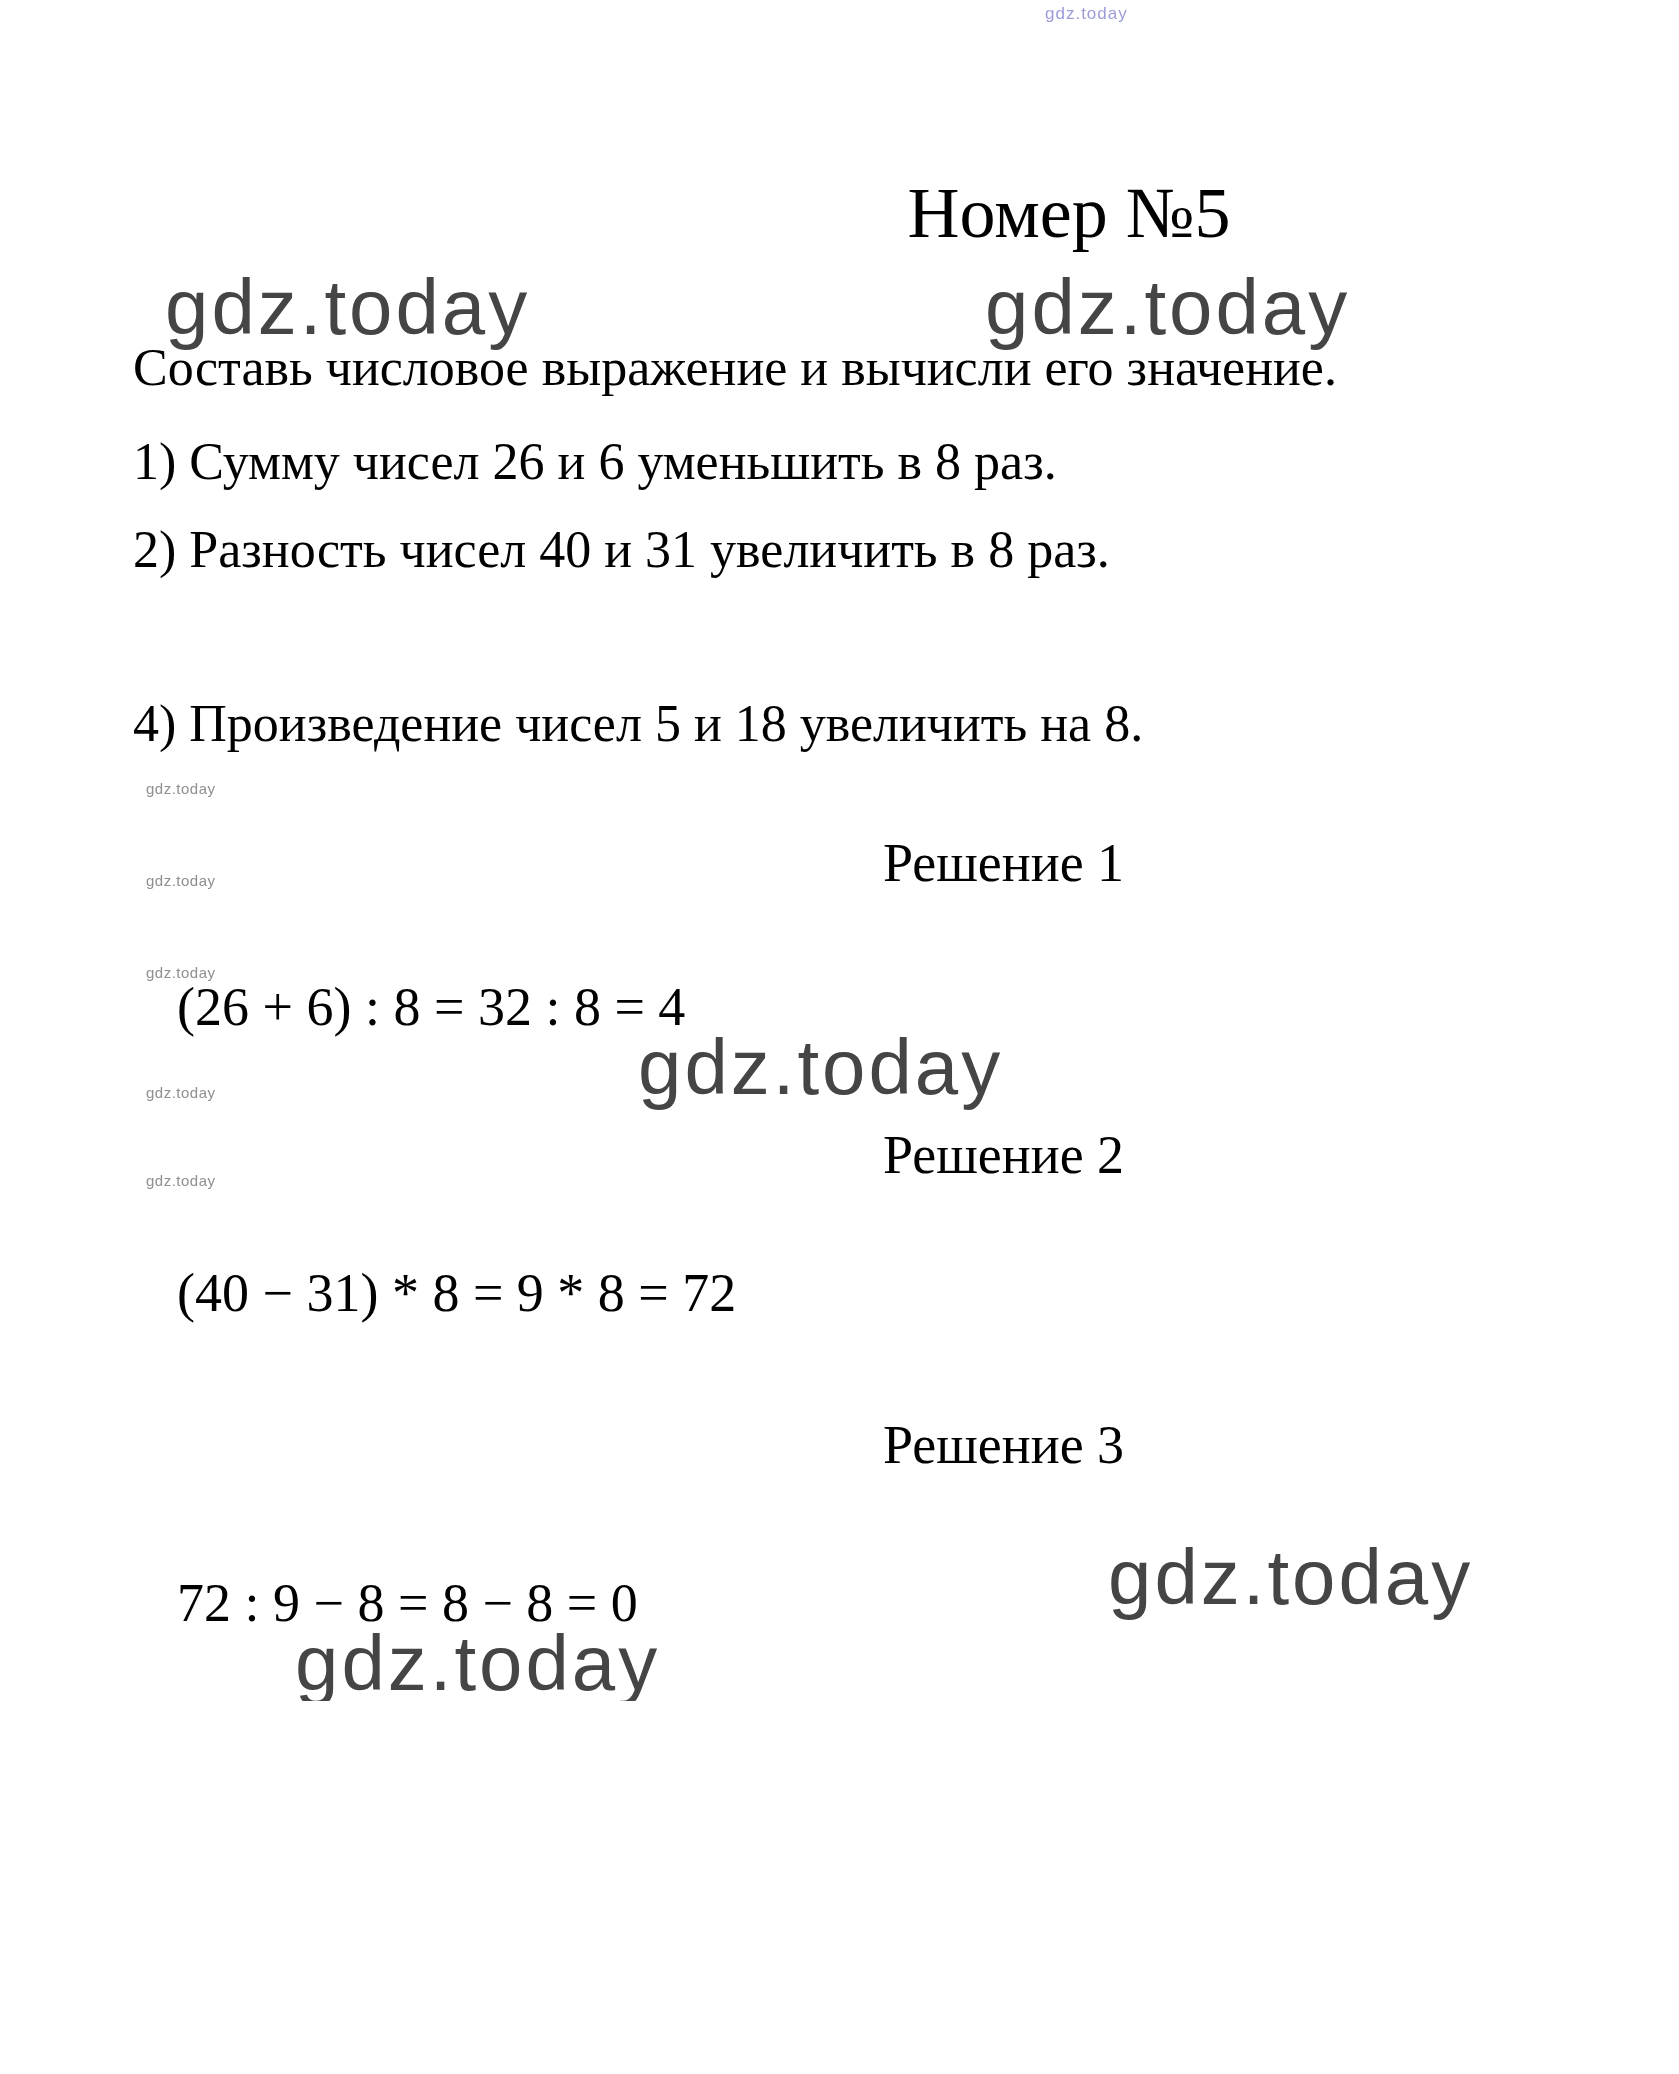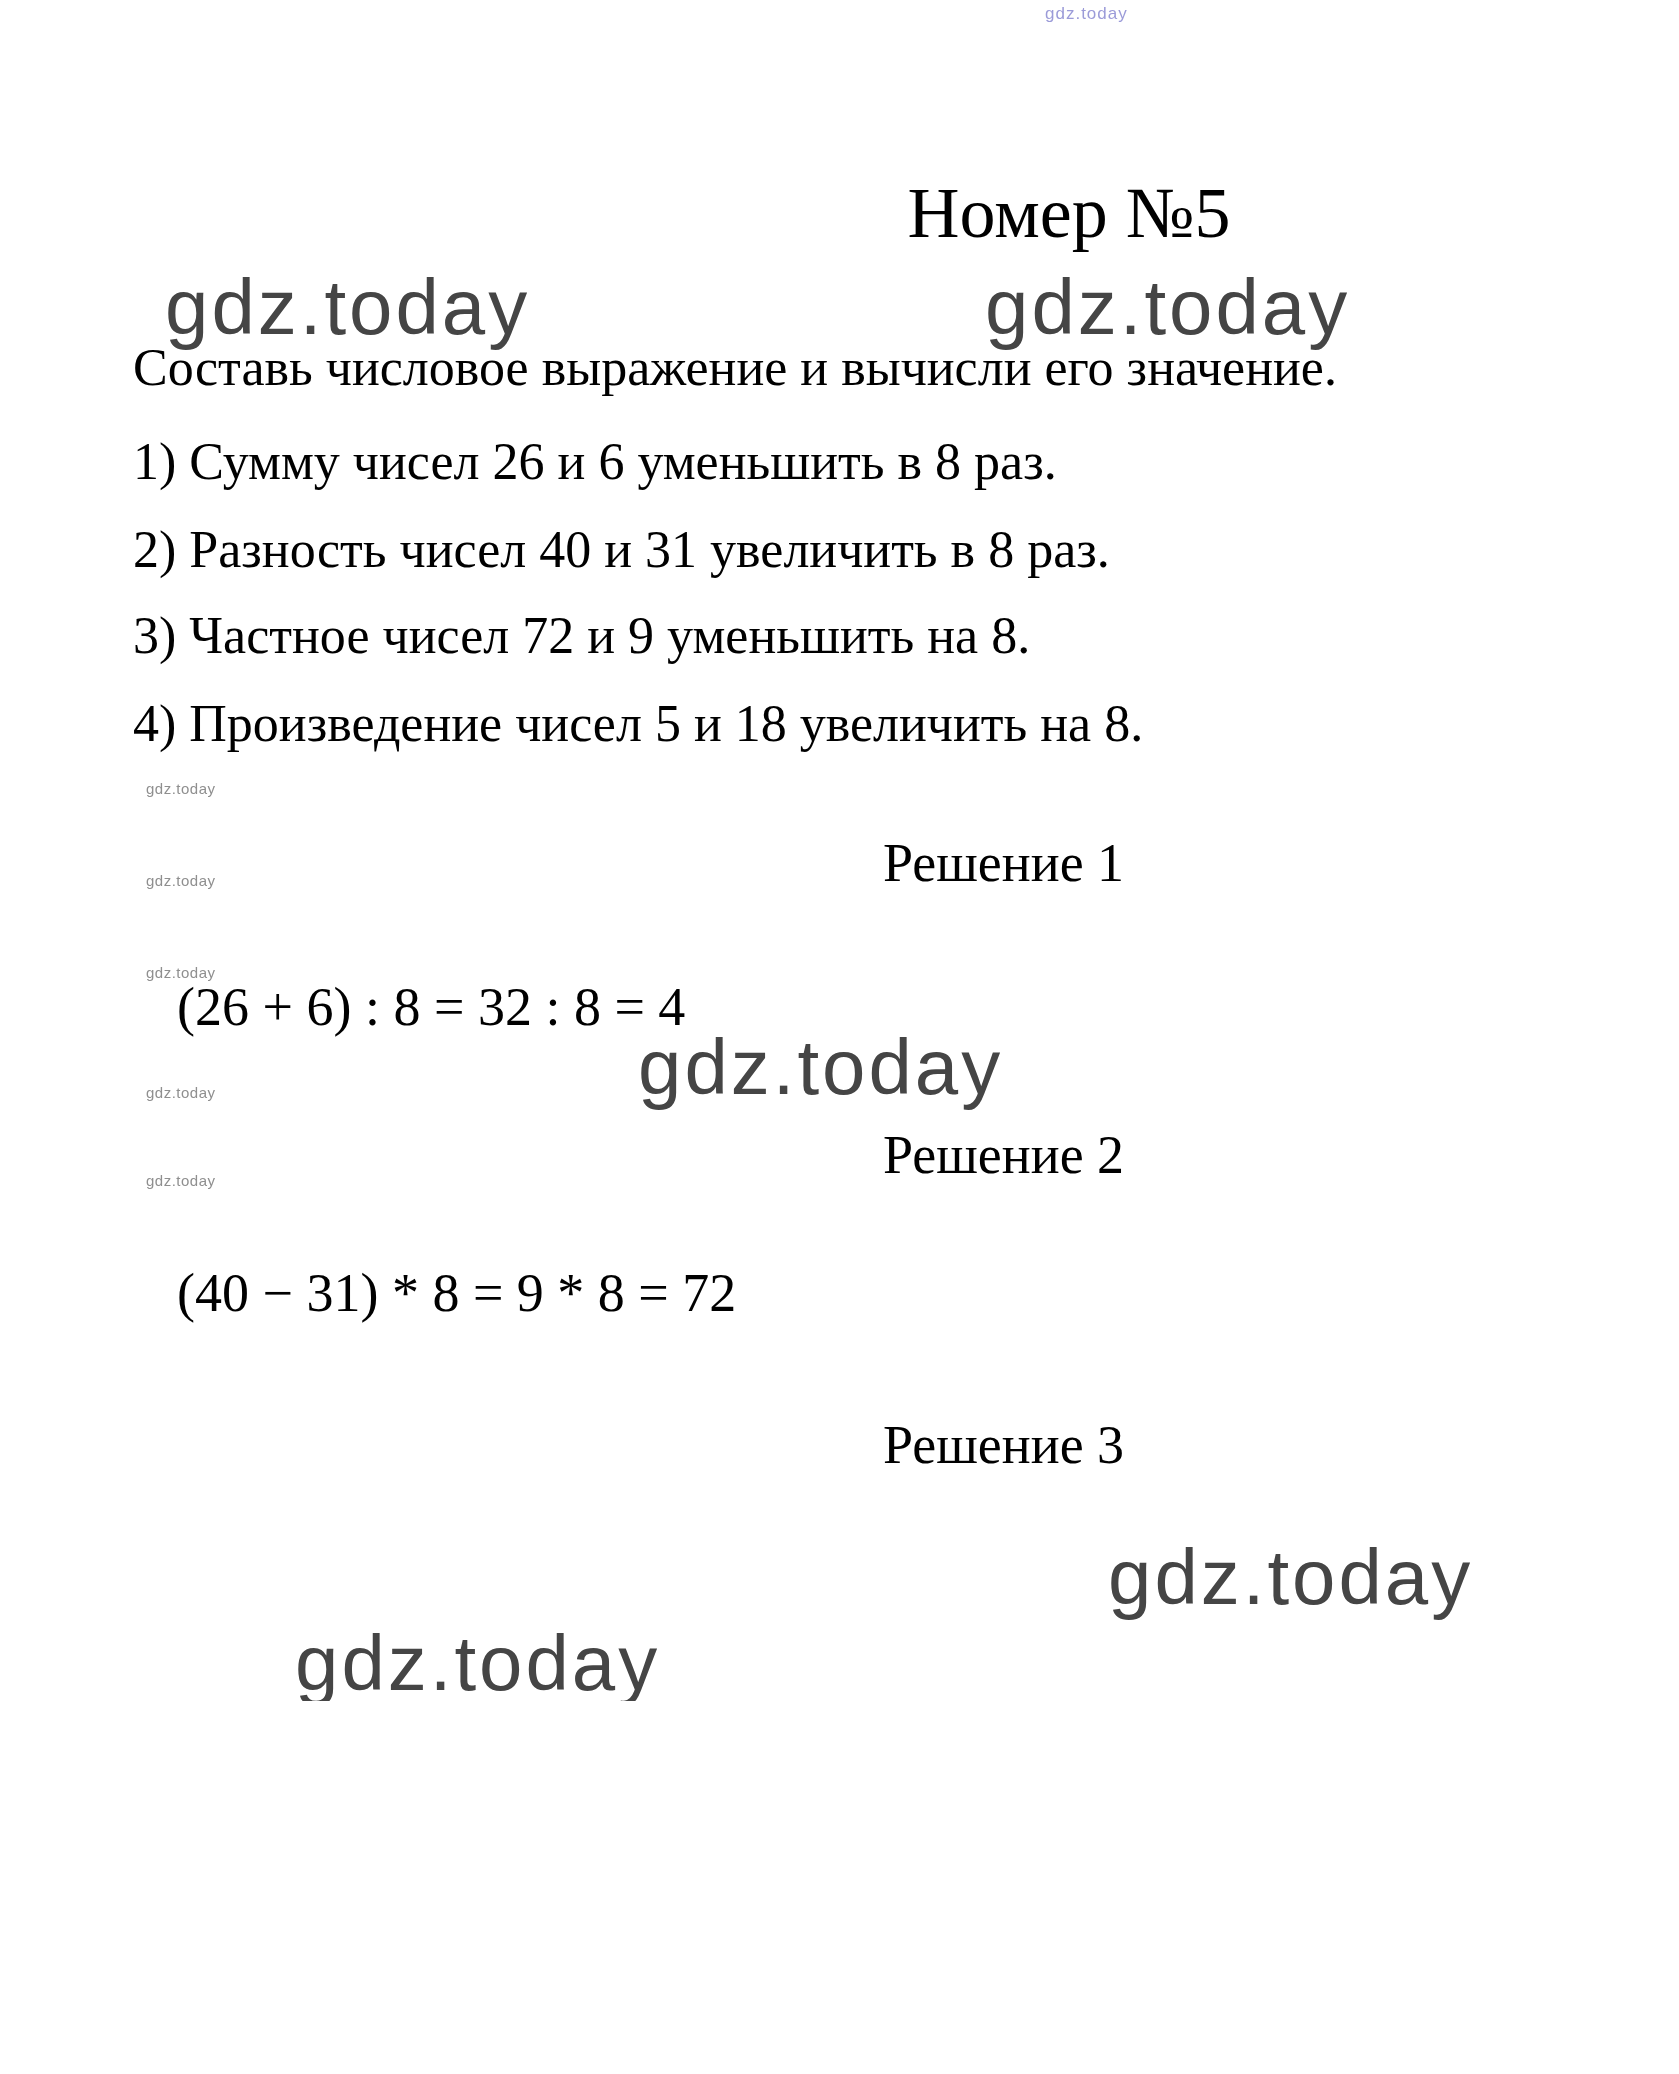--- a/index.html
+++ b/index.html
@@ -128,26 +128,26 @@
   <div class="wm-small wm-s3">gdz.today</div>
   <div class="wm-small wm-s4">gdz.today</div>
   <div class="wm-small wm-s5">gdz.today</div>
 
   <h1 class="title">Номер №5</h1>
 
   <div class="intro">Составь числовое выражение и вычисли его значение.</div>
 
   <div class="task t1">1) Сумму чисел 26 и 6 уменьшить в 8 раз.</div>
   <div class="task t2">2) Разность чисел 40 и 31 увеличить в 8 раз.</div>
-  <div class="task t3">3) Частное чисел 72 и 9 уменьшить на 8.</div>
   <div class="task t4">4) Произведение чисел 5 и 18 увеличить на 8.</div>
 
   <div class="sol-heading h1">Решение 1</div>
   <div class="sol-expr e1">(26 + 6) : 8 = 32 : 8 = 4</div>
 
   <div class="sol-heading h2">Решение 2</div>
   <div class="sol-expr e2">(40 − 31) * 8 = 9 * 8 = 72</div>
 
   <div class="sol-heading h3">Решение 3</div>
+  <div class="sol-expr e3">72 : 9 − 8 = 8 − 8 = 0</div>
 
   <div class="sol-expr e4">5 * 18 + 8 = 90 + 8 = 98</div>
 
 </div>
 
 </body></html>

